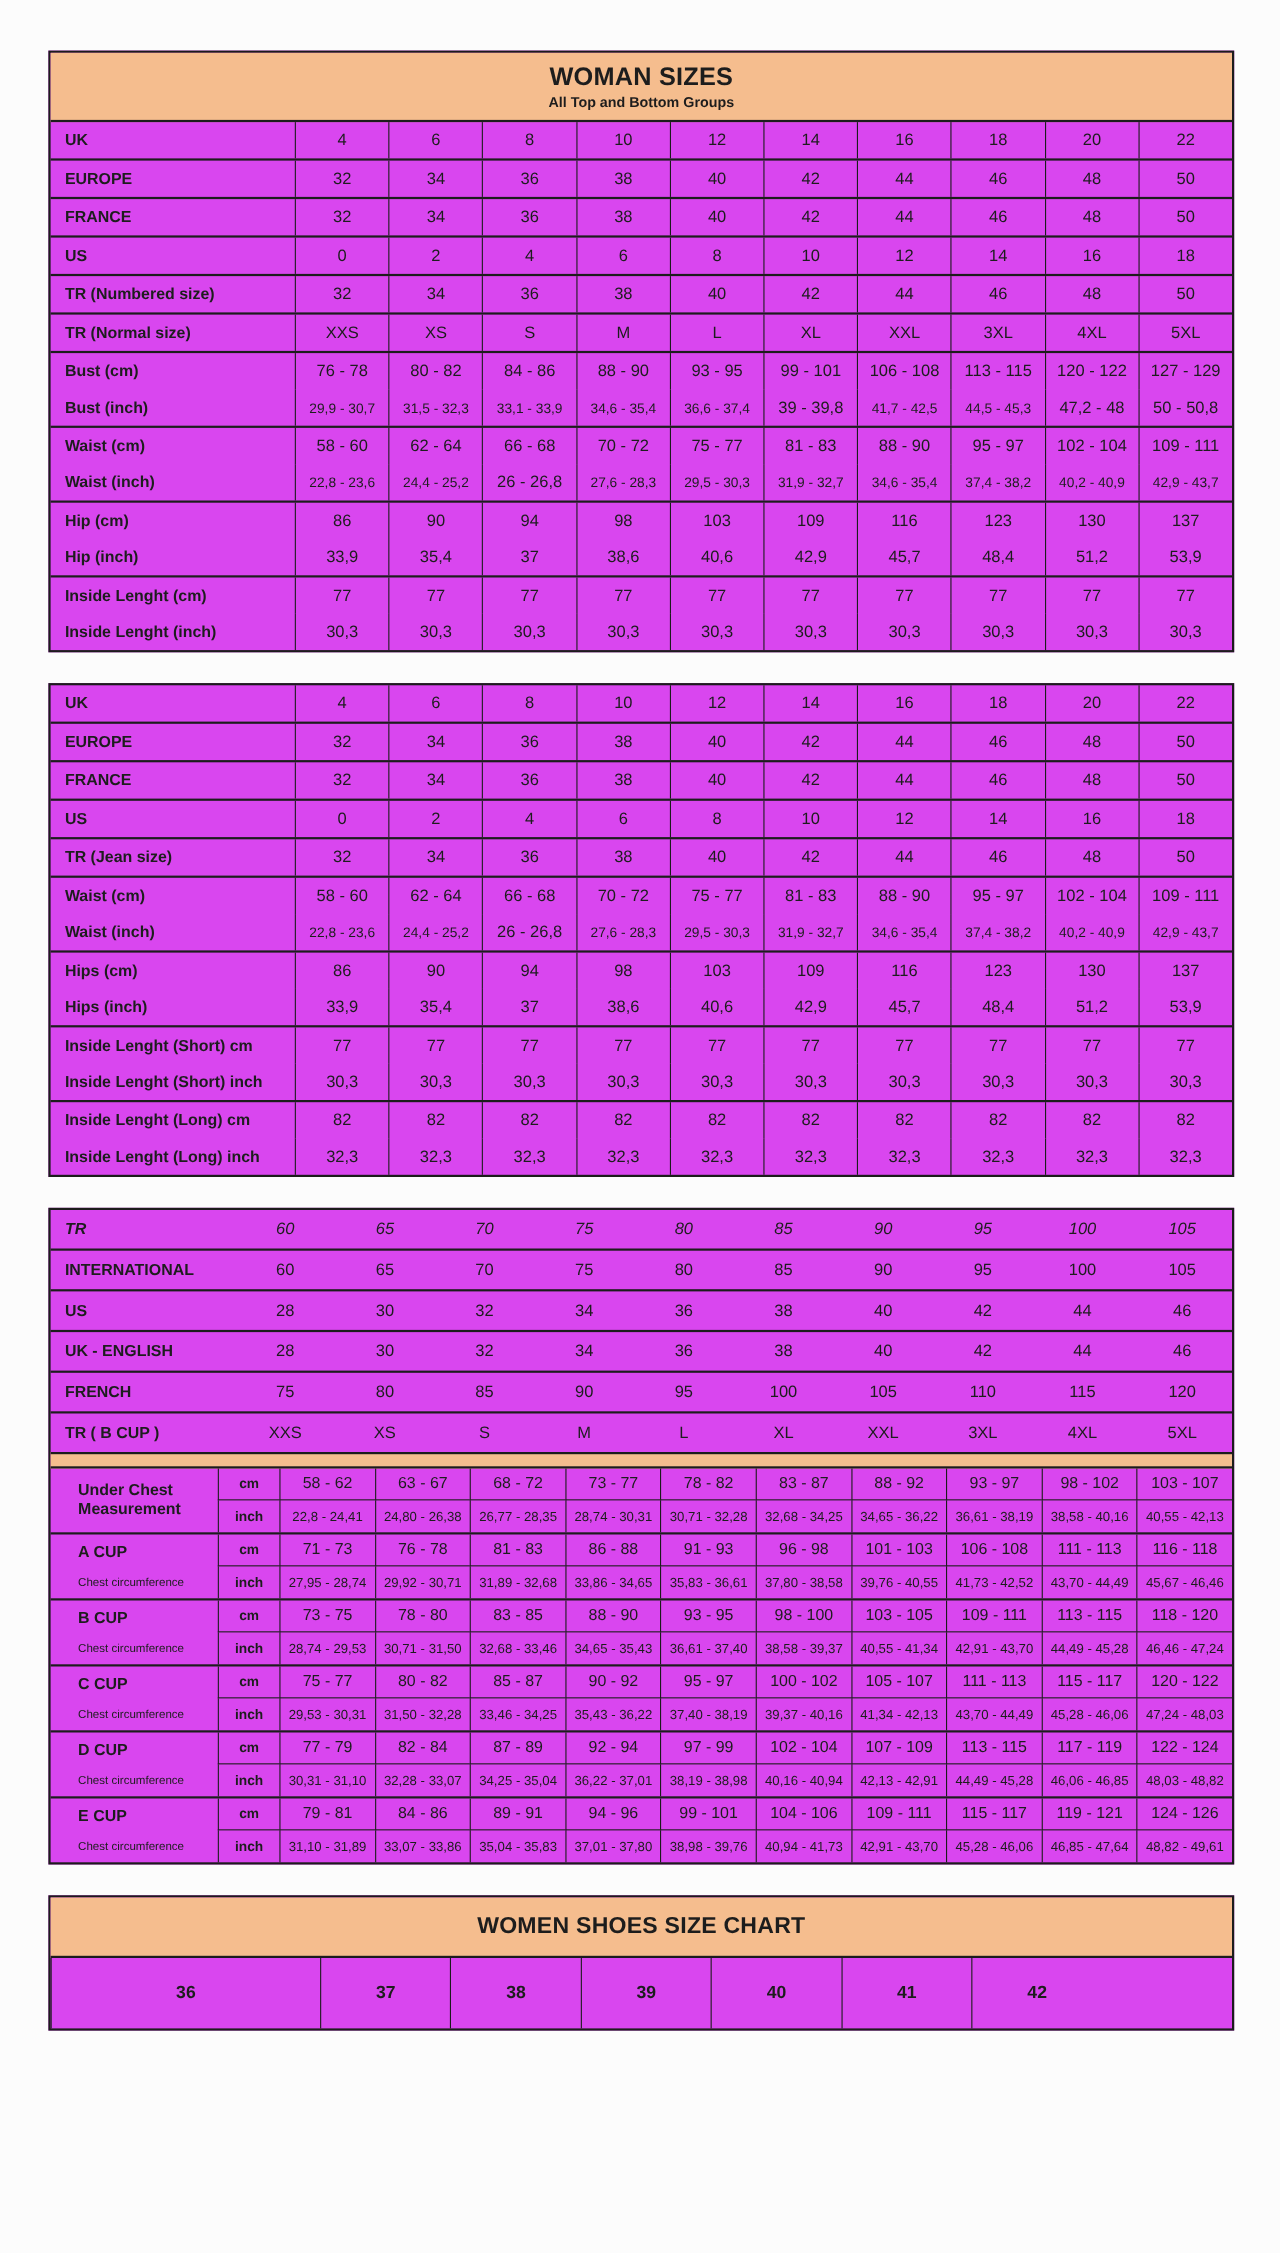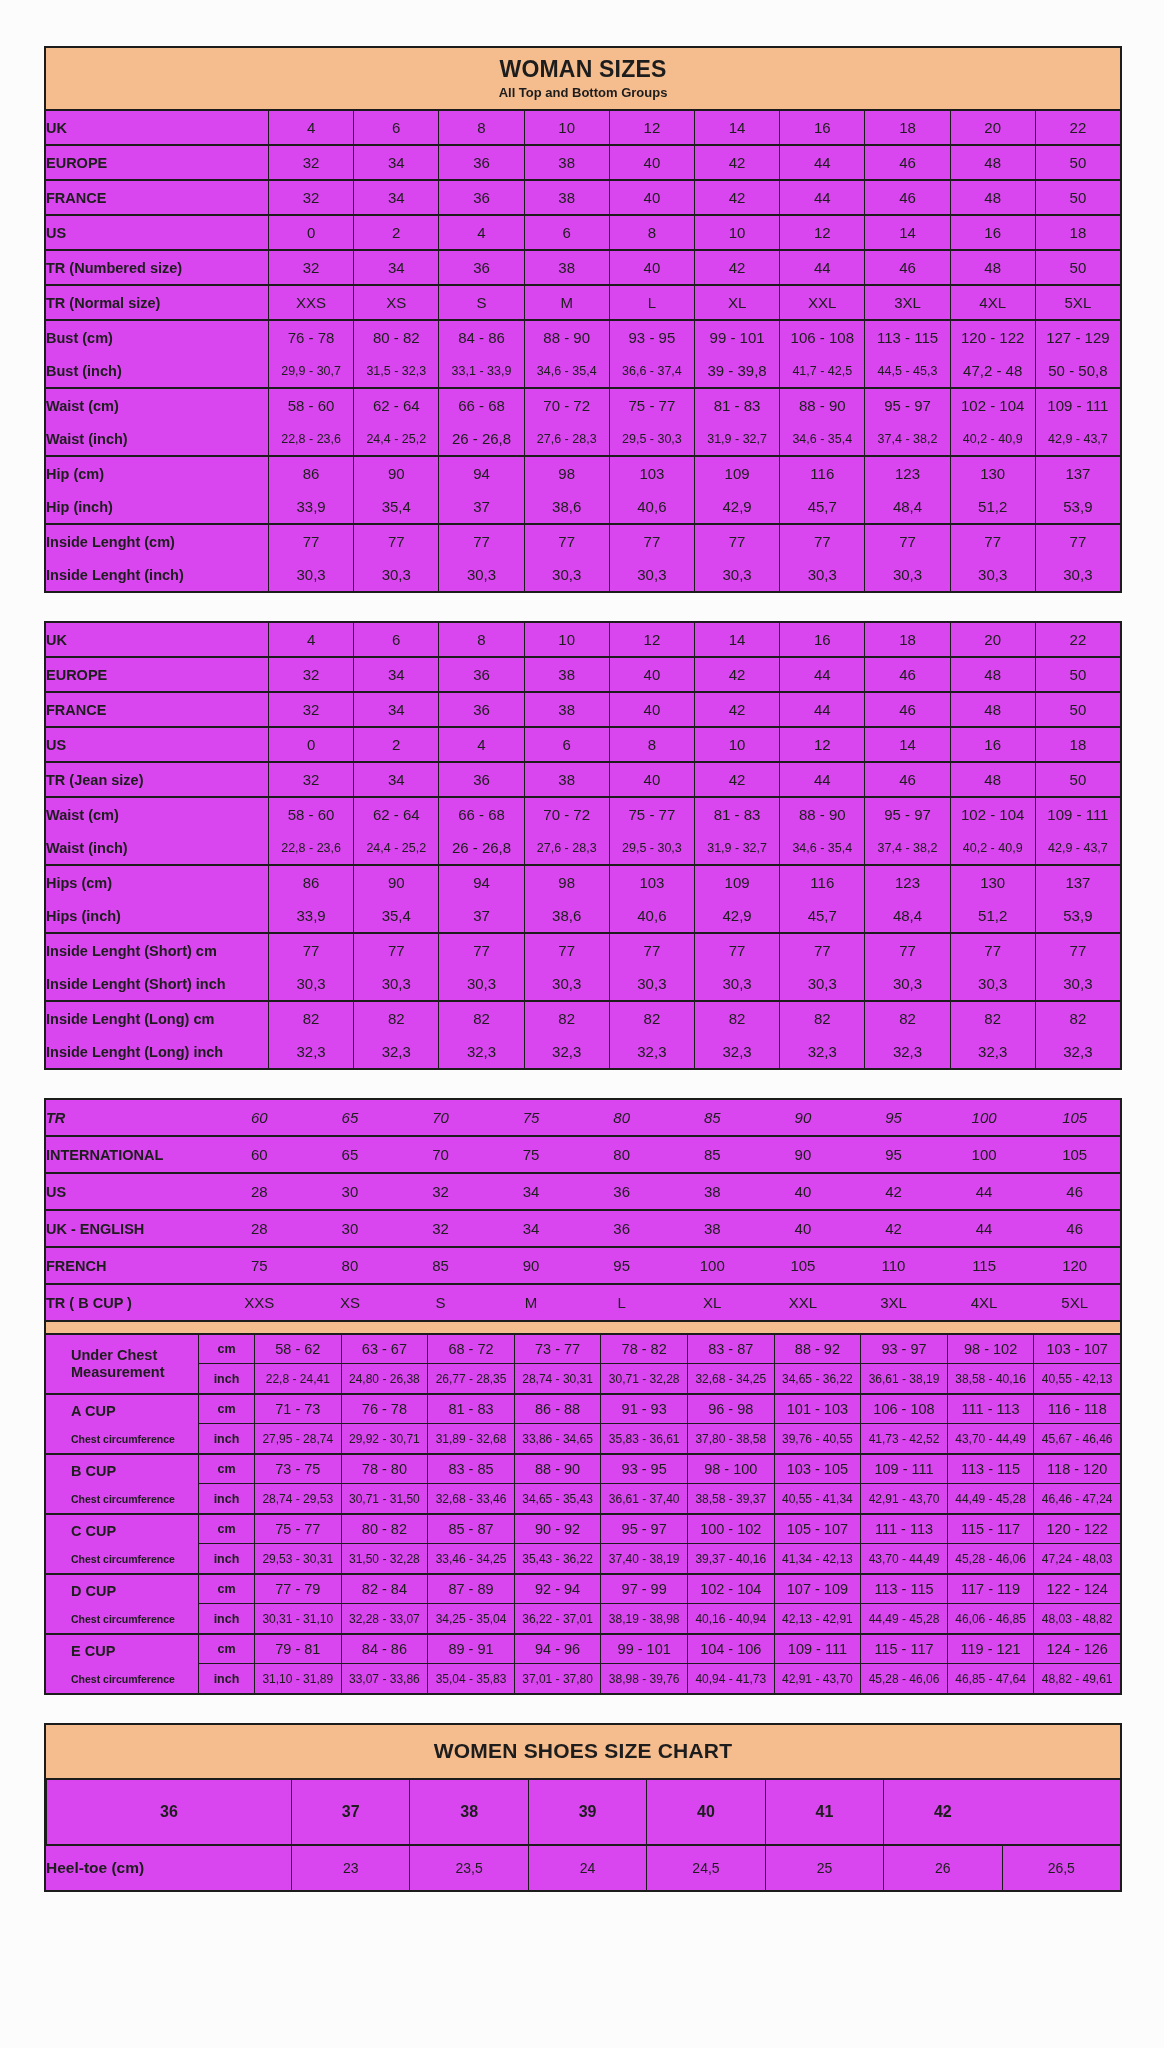--- a/index.html
+++ b/index.html
@@ -36,20 +36,21 @@
   .group{border-top:2px solid var(--line);}
   .tbody > .group:first-child{border-top:none;}
   .srow{
     display:grid;
     grid-template-columns:222px repeat(10,1fr);
     align-items:stretch;
   }
   .rows10 .srow > div{min-height:33px;}
   .lcell{
     display:flex;align-items:center;
+    padding-left:13px;
     font-weight:700;font-size:14.5px;
   }
   .vcell{
     display:flex;align-items:center;justify-content:center;
     border-left:1.5px solid var(--line);
     font-size:15px;
     text-align:center;
   }
   .vcell.sm{font-size:12.5px;}
   .vcell.bold{font-weight:700;font-size:16px;}
@@ -77,21 +78,21 @@
     grid-template-columns:152px 56px repeat(10,1fr);
     border-top:2.5px solid var(--line);
   }
   .cup-body > .cupgroup:first-child{border-top:none;}
   .cuplabel{
     grid-row:1 / span 2;grid-column:1;
     display:flex;flex-direction:column;justify-content:center;
     padding-left:25px;
   }
   .cl-main{font-weight:700;font-size:14.5px;line-height:1.15;}
-  .cl-sub{font-size:10.5px;font-weight:700;margin-top:13px;}
+  .cl-sub{font-size:10.5px;font-weight:400;margin-top:13px;}
   .cupgroup > .unitcell, .cupgroup > .vcell{min-height:29px;}
   .unitcell{
     display:flex;align-items:center;justify-content:center;
     border-left:1.5px solid var(--line);
     font-weight:700;font-size:12.5px;
   }
   .rb{border-bottom:1.5px solid var(--line);}
   .vcell.cupcm{font-size:14.5px;}
   .vcell.cupin{font-size:12px;}
 
@@ -776,26 +777,16 @@
     <div class="shoes-body">
         <div class="shrow tall">
           <div class="vcell bold">36</div>
           <div class="vcell bold">37</div>
           <div class="vcell bold">38</div>
           <div class="vcell bold">39</div>
           <div class="vcell bold">40</div>
           <div class="vcell bold">41</div>
           <div class="vcell bold">42</div>
         </div>
-        <div class="shrow short">
-          <div class="lcell">Heel-toe (cm)</div>
-          <div class="vcell">23</div>
-          <div class="vcell">23,5</div>
-          <div class="vcell">24</div>
-          <div class="vcell">24,5</div>
-          <div class="vcell">25</div>
-          <div class="vcell">26</div>
-          <div class="vcell">26,5</div>
-        </div>
       </div>
   </section>
 
 </div>
 
 </body></html>

